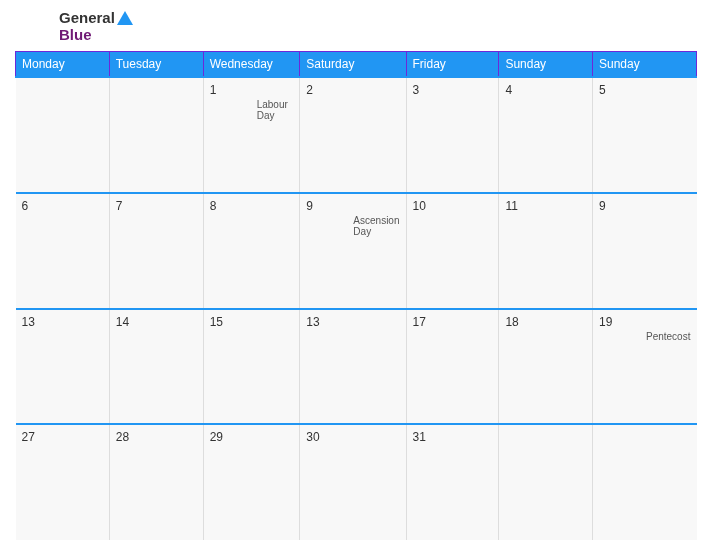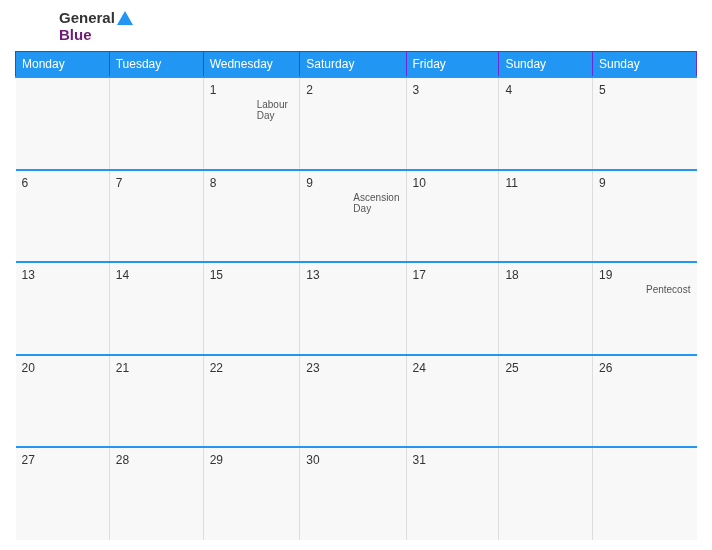--- a/index.html
+++ b/index.html
@@ -194,43 +194,20 @@
         <td>
           <span class="day-number">18</span>
         </td>
         <td>
           <span class="day-number">19</span>
           <span class="event-label">Pentecost</span>
         </td>
       </tr>
       <tr>
         <td>
-          <span class="day-number">20</span>
-        </td>
-        <td>
-          <span class="day-number">21</span>
-        </td>
-        <td>
-          <span class="day-number">22</span>
-        </td>
-        <td>
-          <span class="day-number">23</span>
-        </td>
-        <td>
-          <span class="day-number">24</span>
-        </td>
-        <td>
-          <span class="day-number">25</span>
-        </td>
-        <td>
-          <span class="day-number">26</span>
-        </td>
-      </tr>
-      <tr>
-        <td>
           <span class="day-number">27</span>
         </td>
         <td>
           <span class="day-number">28</span>
         </td>
         <td>
           <span class="day-number">29</span>
         </td>
         <td>
           <span class="day-number">30</span>

